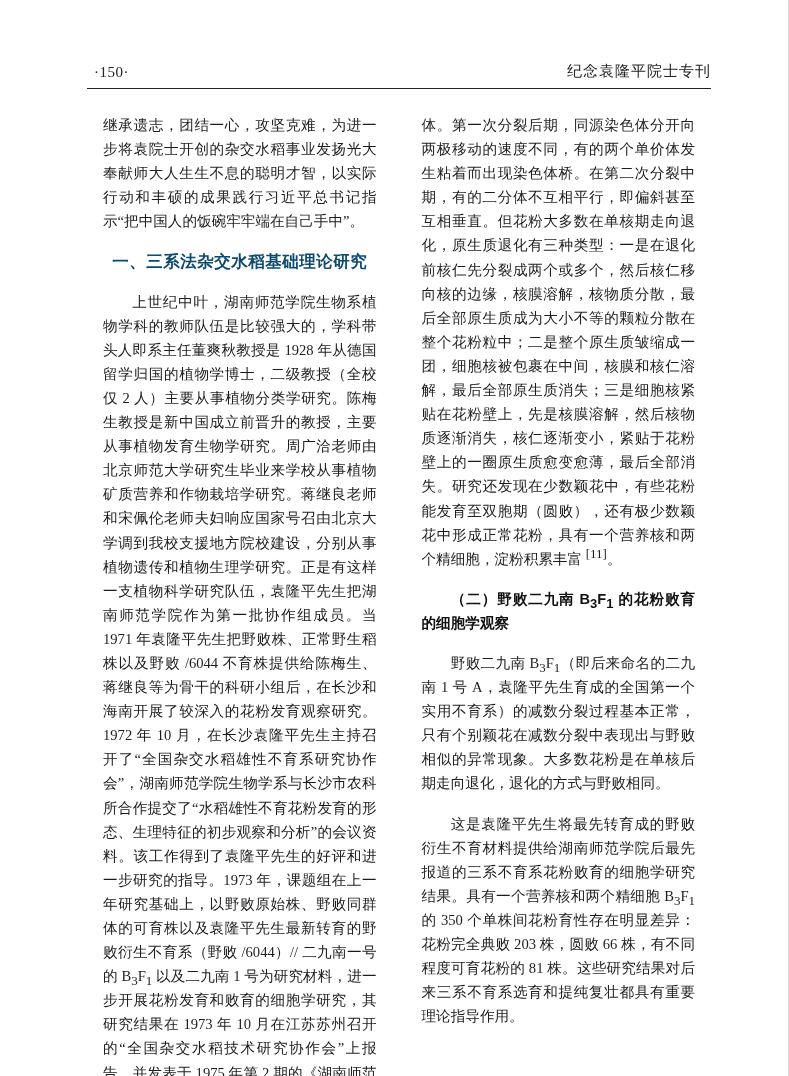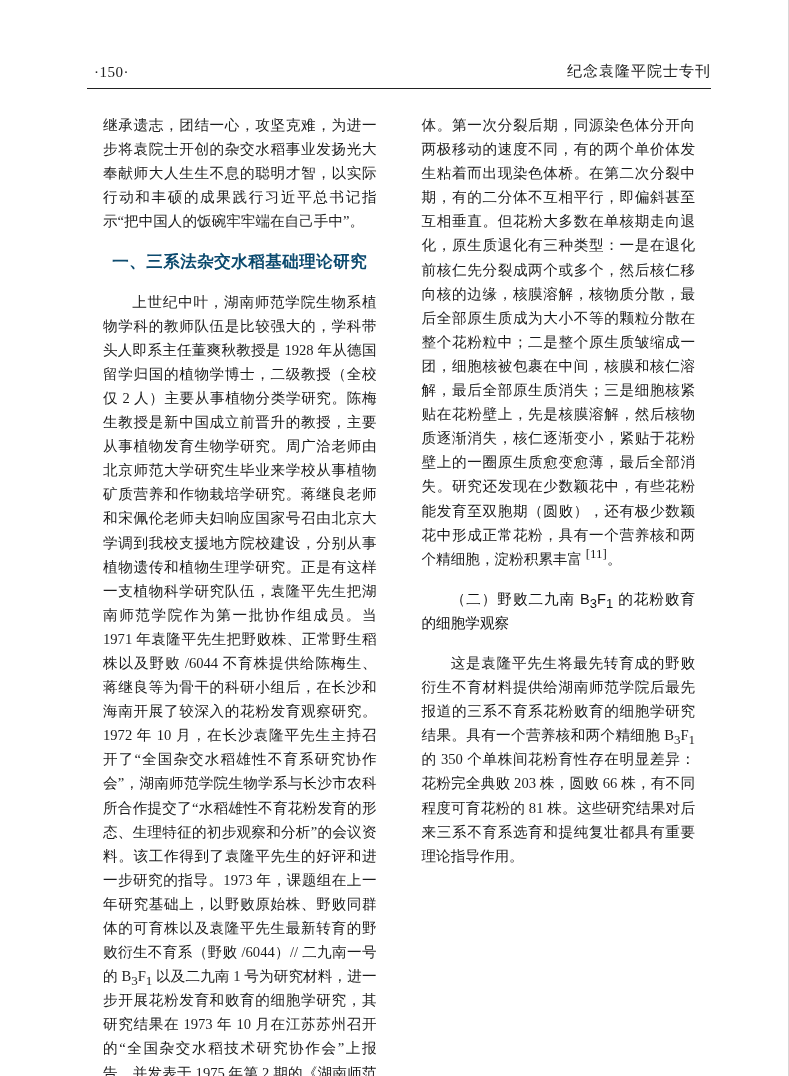--- a/index.html
+++ b/index.html
@@ -55,21 +55,21 @@
     font-family: "Liberation Sans", "DejaVu Sans", sans-serif;
     font-weight: bold;
     font-size: 16.5px;
     letter-spacing: 0.5px;
     text-align: center;
     margin: 5px 0 4px 0;
     color: #0c4a6e;
   }
   .block.heading2 {
     font-family: "Liberation Sans", "DejaVu Sans", sans-serif;
-    font-weight: normal;
+    font-weight: bold;
     color: #111;
   }
   .block sub, .block sup {
     font-size: 13px;
     line-height: 0;
   }
   .block sup { vertical-align: super; }
   .block sub { vertical-align: sub; }
 </style>
 </head>
@@ -84,16 +84,17 @@
     <div class="col">
         <div class="block paragraph"><span>继承遗志，团结一心，攻坚克难，为进一步将袁院士开创的杂交水稻事业发扬光大奉献师大人生生不息的聪明才智，以实际行动和丰硕的成果践行习近平总书记指示“把中国人的饭碗牢牢端在自己手中”。</span></div>
         <div class="block heading1"><span>一、三系法杂交水稻基础理论研究</span></div>
         <div class="block paragraph indent"><span>上世纪中叶，湖南师范学院生物系植物学科的教师队伍是比较强大的，学科带头人即系主任董爽秋教授是 1928 年从德国留学归国的植物学博士，二级教授（全校仅 2 人）主要从事植物分类学研究。陈梅生教授是新中国成立前晋升的教授，主要从事植物发育生物学研究。周广洽老师由北京师范大学研究生毕业来学校从事植物矿质营养和作物栽培学研究。蒋继良老师和宋佩伦老师夫妇响应国家号召由北京大学调到我校支援地方院校建设，分别从事植物遗传和植物生理学研究。正是有这样一支植物科学研究队伍，袁隆平先生把湖南师范学院作为第一批协作组成员。当 1971 年袁隆平先生把野败株、正常野生稻株以及野败 /6044 不育株提供给陈梅生、蒋继良等为骨干的科研小组后，在长沙和海南开展了较深入的花粉发育观察研究。1972 年 10 月，在长沙袁隆平先生主持召开了“全国杂交水稻雄性不育系研究协作会”，湖南师范学院生物学系与长沙市农科所合作提交了“水稻雄性不育花粉发育的形态、生理特征的初步观察和分析”的会议资料。该工作得到了袁隆平先生的好评和进一步研究的指导。1973 年，课题组在上一年研究基础上，以野败原始株、野败同群体的可育株以及袁隆平先生最新转育的野败衍生不育系（野败 /6044）// 二九南一号的 B</span><sub>3</sub><span>F</span><sub>1</sub><span> 以及二九南 1 号为研究材料，进一步开展花粉发育和败育的细胞学研究，其研究结果在 1973 年 10 月在江苏苏州召开的“全国杂交水稻技术研究协作会”上报告，并发表于 1975 年第 2 期的《湖南师范学院学报》上。该研究是在袁隆平先生指导下湖南师范大学开展杂交水稻应用基础理论研究 50 年的标志性成果。</span></div>
         <div class="block heading2 indent"><span>（一）三系法杂交水稻基础理论研究</span></div>
         <div class="block paragraph indent"><span>野败花粉母细胞的减数分裂具有杂种的特征。在第一次分裂前期，染色体配对基本正常，个别细胞中有不正常现象，即同源染色体不形成双价体，而是三价体。在第一次分裂中期，排列在中央赤道板上的染色体除了双价体外也有三价</span></div>
       </div>
     <div class="col">
         <div class="block paragraph"><span>体。第一次分裂后期，同源染色体分开向两极移动的速度不同，有的两个单价体发生粘着而出现染色体桥。在第二次分裂中期，有的二分体不互相平行，即偏斜甚至互相垂直。但花粉大多数在单核期走向退化，原生质退化有三种类型：一是在退化前核仁先分裂成两个或多个，然后核仁移向核的边缘，核膜溶解，核物质分散，最后全部原生质成为大小不等的颗粒分散在整个花粉粒中；二是整个原生质皱缩成一团，细胞核被包裹在中间，核膜和核仁溶解，最后全部原生质消失；三是细胞核紧贴在花粉壁上，先是核膜溶解，然后核物质逐渐消失，核仁逐渐变小，紧贴于花粉壁上的一圈原生质愈变愈薄，最后全部消失。研究还发现在少数颖花中，有些花粉能发育至双胞期（圆败），还有极少数颖花中形成正常花粉，具有一个营养核和两个精细胞，淀粉积累丰富 </span><sup>[11]</sup><span>。</span></div>
         <div class="block heading2 indent"><span>（二）野败二九南 B</span><sub>3</sub><span>F</span><sub>1</sub><span> 的花粉败育的细胞学观察</span></div>
+        <div class="block paragraph indent"><span>野败二九南 B</span><sub>3</sub><span>F</span><sub>1</sub><span>（即后来命名的二九南 1 号 A，袁隆平先生育成的全国第一个实用不育系）的减数分裂过程基本正常，只有个别颖花在减数分裂中表现出与野败相似的异常现象。大多数花粉是在单核后期走向退化，退化的方式与野败相同。</span></div>
         <div class="block paragraph indent"><span>这是袁隆平先生将最先转育成的野败衍生不育材料提供给湖南师范学院后最先报道的三系不育系花粉败育的细胞学研究结果。具有一个营养核和两个精细胞 B</span><sub>3</sub><span>F</span><sub>1</sub><span> 的 350 个单株间花粉育性存在明显差异：花粉完全典败 203 株，圆败 66 株，有不同程度可育花粉的 81 株。这些研究结果对后来三系不育系选育和提纯复壮都具有重要理论指导作用。</span></div>
       </div>
   </div>
 </div>
 
 </body></html>

